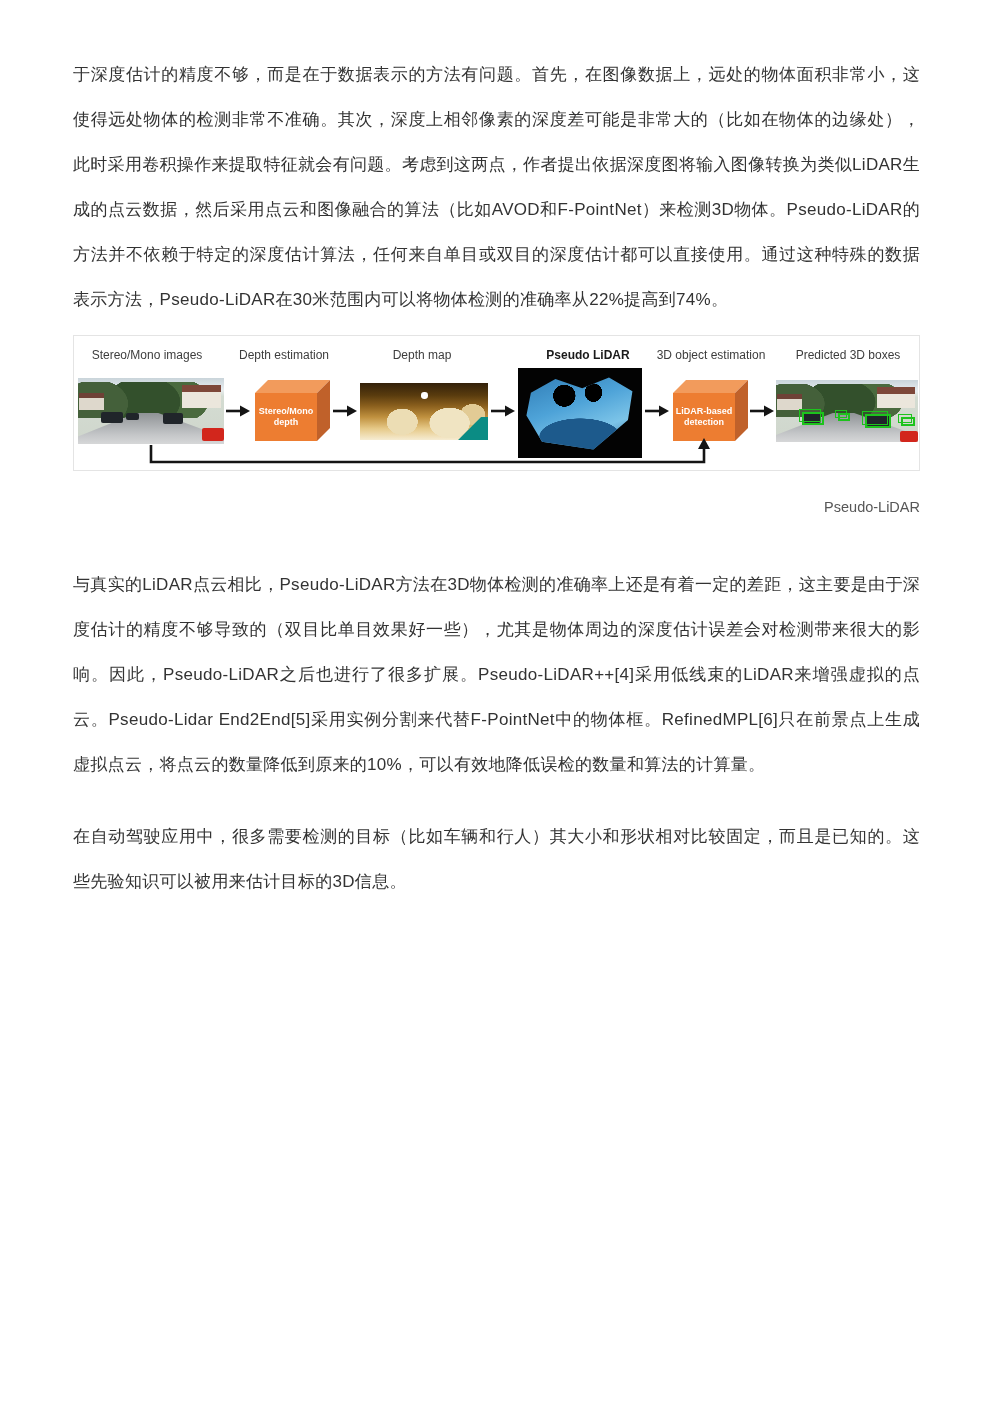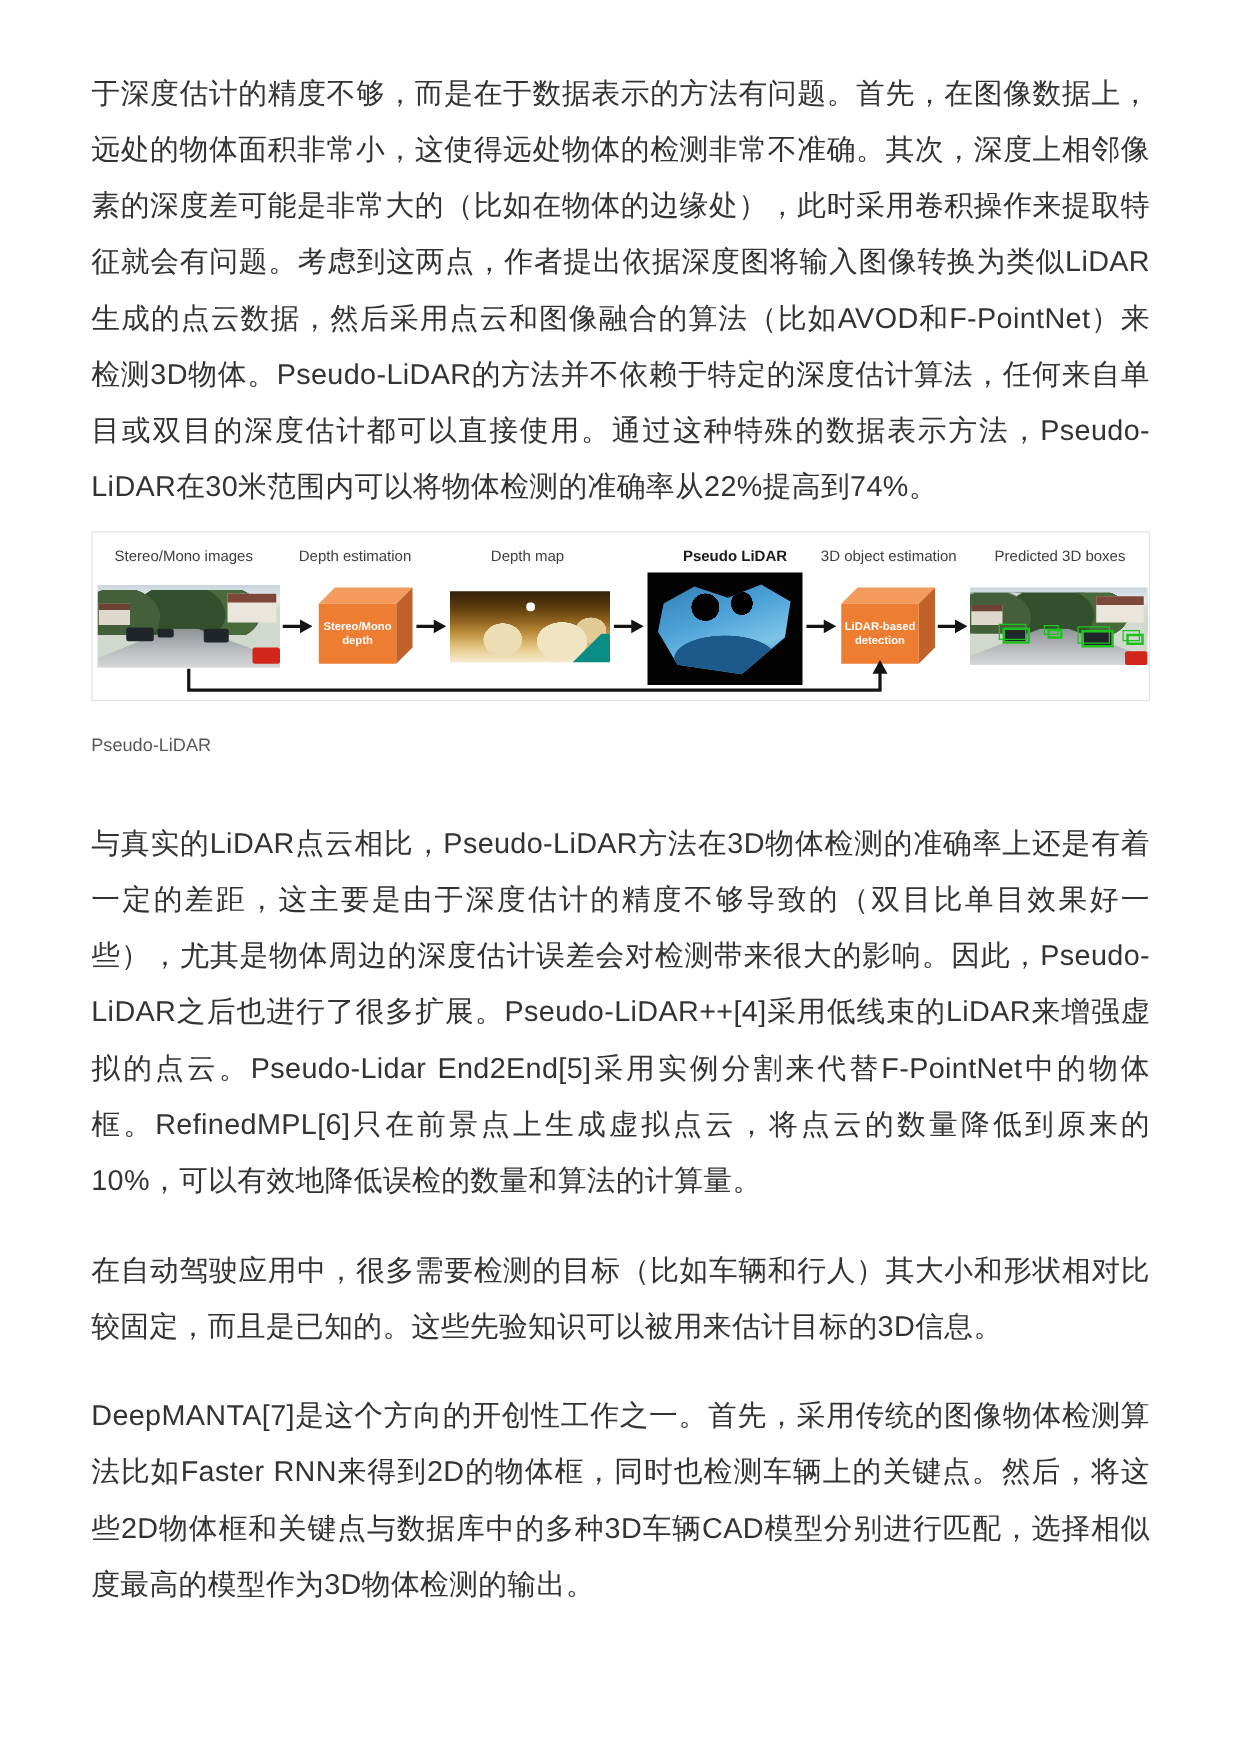--- a/index.html
+++ b/index.html
@@ -14,21 +14,21 @@
          font-size:12.5px; color:#3c3c3c; }
   .hdr-date { position:absolute; left:0; top:0; }
   .hdr-title { position:absolute; left:575px; top:0; transform:translateX(-50%); white-space:nowrap; }
   .ftr { position:absolute; left:47px; right:47px; bottom:24px; height:18px;
          font-size:12.5px; color:#3c3c3c; }
   .ftr-url { position:absolute; left:0; top:0; }
   .ftr-page { position:absolute; right:0; top:0; }
 
   
   .content { position:absolute; top:52px; left:73px; width:847px; }
-  .par { font-size:23px; line-height:45px; text-align:justify; color:#333333;
+  .par { font-size:17px; line-height:45px; text-align:justify; color:#333333;
          letter-spacing:0.3px; }
   .par.p2 { margin-top:47px; }
   .heading { margin-top:30px; font-size:19px; font-weight:bold; color:#1f1f1f; line-height:26px; }
   .par.p3 { margin-top:27px; }
   .par.p4 { margin-top:26px; }
 
   
   .figure-frame { position:relative; margin-top:13px; width:847px; height:136px;
                   border:1px solid #e4e4e4; background:#ffffff; }
   .fig-inner { position:absolute; inset:0; }
@@ -92,21 +92,21 @@
              text-align:center; padding:2px; }
   .cub1 { left:180px; top:44px; } .cub2 { left:598px; top:44px; }
 
   .flow-arrow { position:absolute; width:24px; height:14px; top:68px; }
   .a1{left:152px;} .a2{left:259px;} .a3{left:417px;} .a4{left:571px;} .a5{left:676px;}
   .ph1 { left:4px; top:42px; width:146px; height:66px; }
   .ph2 { left:702px; top:44px; width:142px; height:62px; }
 
   .feedback-svg { position:absolute; inset:0; width:847px; height:134px; pointer-events:none; }
 
-  .fig-caption { margin-top:28px; text-align:left; font-size:14.5px; color:#575757; }
+  .fig-caption { margin-top:28px; text-align:right; font-size:14.5px; color:#575757; }
 </style>
 </head>
 <body>
 
 <div class="page">
 
 
   <div class="content">
 
     <p class="par p1">于深度估计的精度不够，而是在于数据表示的方法有问题。首先，在图像数据上，远处的物体面积非常小，这使得远处物体的检测非常不准确。其次，深度上相邻像素的深度差可能是非常大的（比如在物体的边缘处），此时采用卷积操作来提取特征就会有问题。考虑到这两点，作者提出依据深度图将输入图像转换为类似LiDAR生成的点云数据，然后采用点云和图像融合的算法（比如AVOD和F-PointNet）来检测3D物体。Pseudo-LiDAR的方法并不依赖于特定的深度估计算法，任何来自单目或双目的深度估计都可以直接使用。通过这种特殊的数据表示方法，Pseudo-LiDAR在30米范围内可以将物体检测的准确率从22%提高到74%。</p>
@@ -197,18 +197,17 @@
       </div>
     </div>
 
     <div class="fig-caption">Pseudo-LiDAR</div>
 
     <p class="par p2">与真实的LiDAR点云相比，Pseudo-LiDAR方法在3D物体检测的准确率上还是有着一定的差距，这主要是由于深度估计的精度不够导致的（双目比单目效果好一些），尤其是物体周边的深度估计误差会对检测带来很大的影响。因此，Pseudo-LiDAR之后也进行了很多扩展。Pseudo-LiDAR++[4]采用低线束的LiDAR来增强虚拟的点云。Pseudo-Lidar End2End[5]采用实例分割来代替F-PointNet中的物体框。RefinedMPL[6]只在前景点上生成虚拟点云，将点云的数量降低到原来的10%，可以有效地降低误检的数量和算法的计算量。</p>
 
 
     <p class="par p3">在自动驾驶应用中，很多需要检测的目标（比如车辆和行人）其大小和形状相对比较固定，而且是已知的。这些先验知识可以被用来估计目标的3D信息。</p>
 
-    <p class="par p4">DeepMANTA[7]是这个方向的开创性工作之一。首先，采用传统的图像物体检测算法比如Faster RNN来得到2D的物体框，同时也检测车辆上的关键点。然后，将这些2D物体框和关键点与数据库中的多种3D车辆CAD模型分别进行匹配，选择相似度最高的模型作为3D物体检测的输出。</p>
 
   </div>
 
 
 </div>
 
 </body></html>

